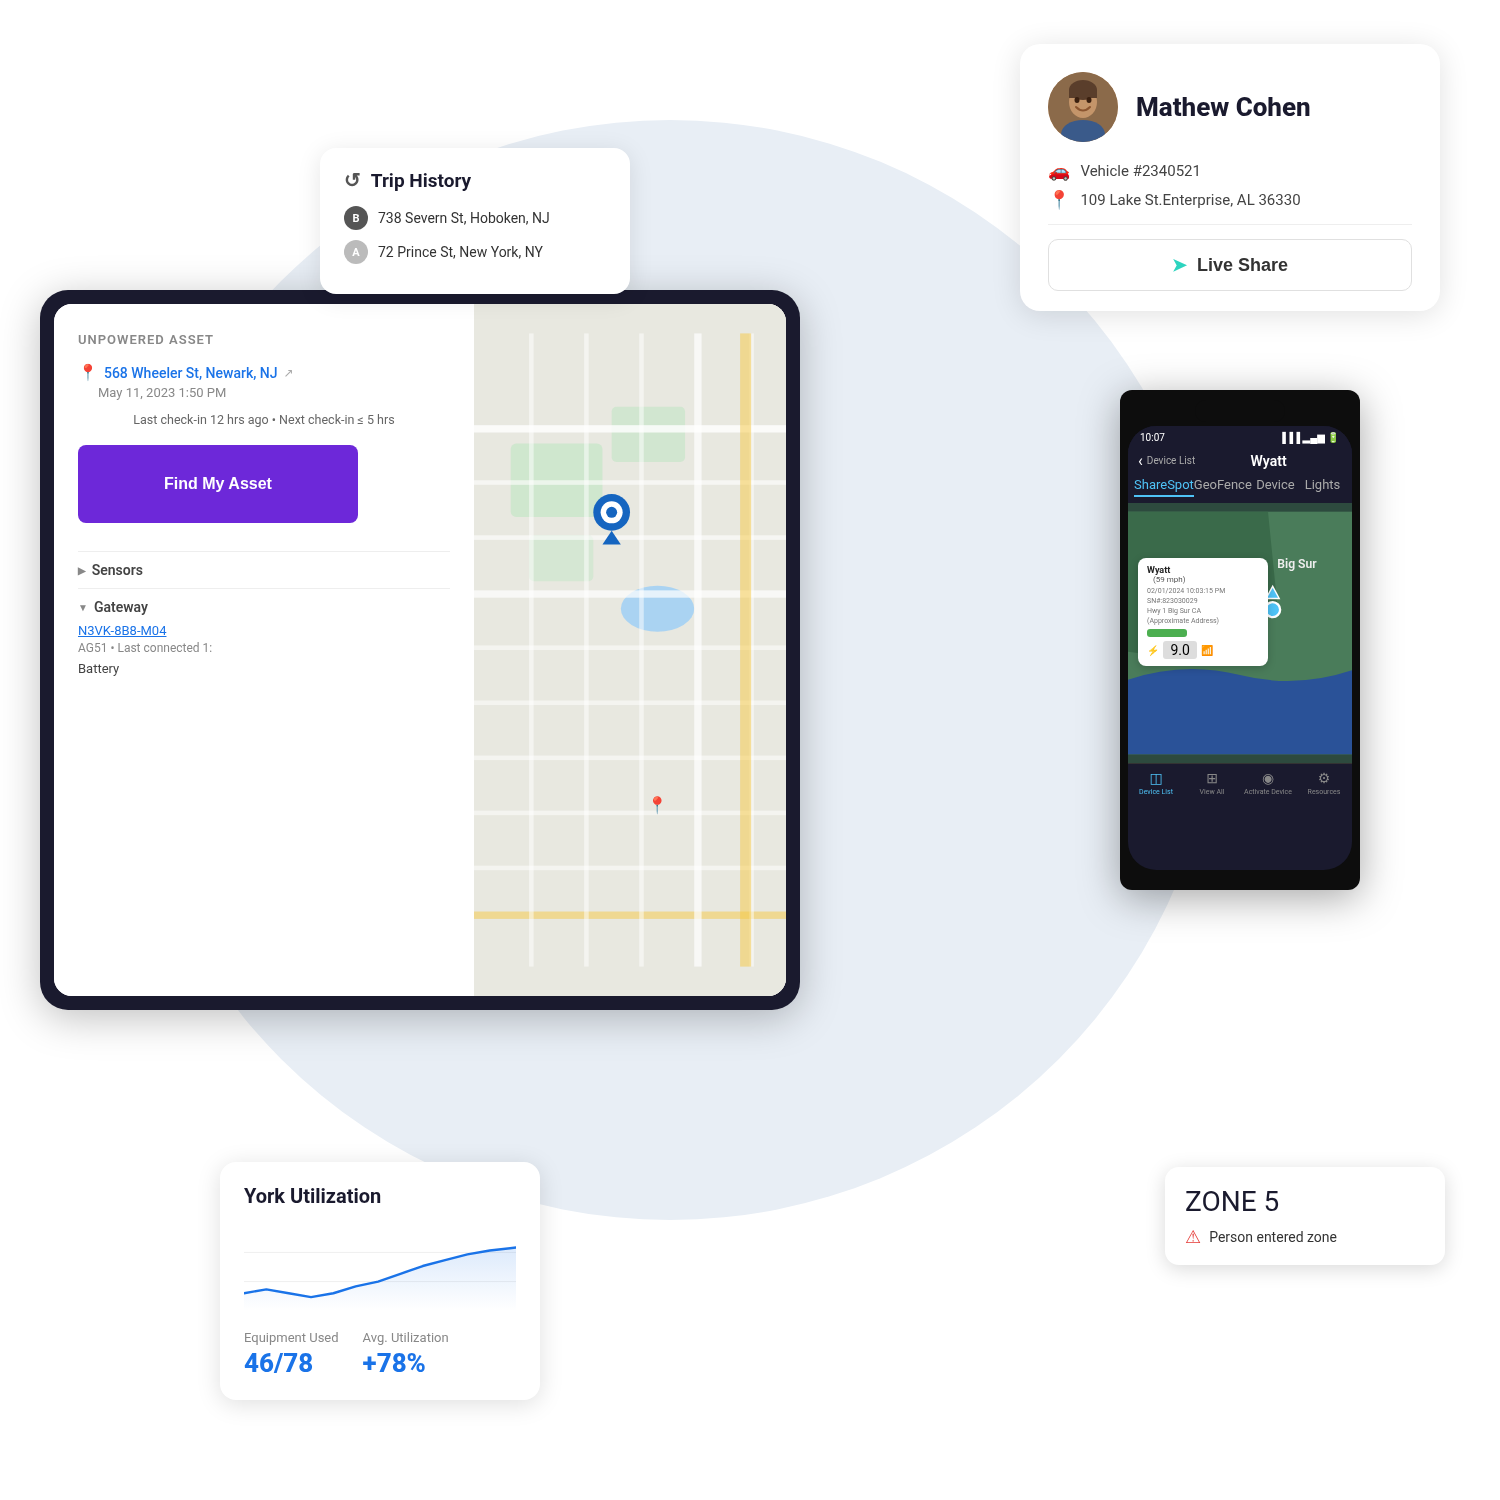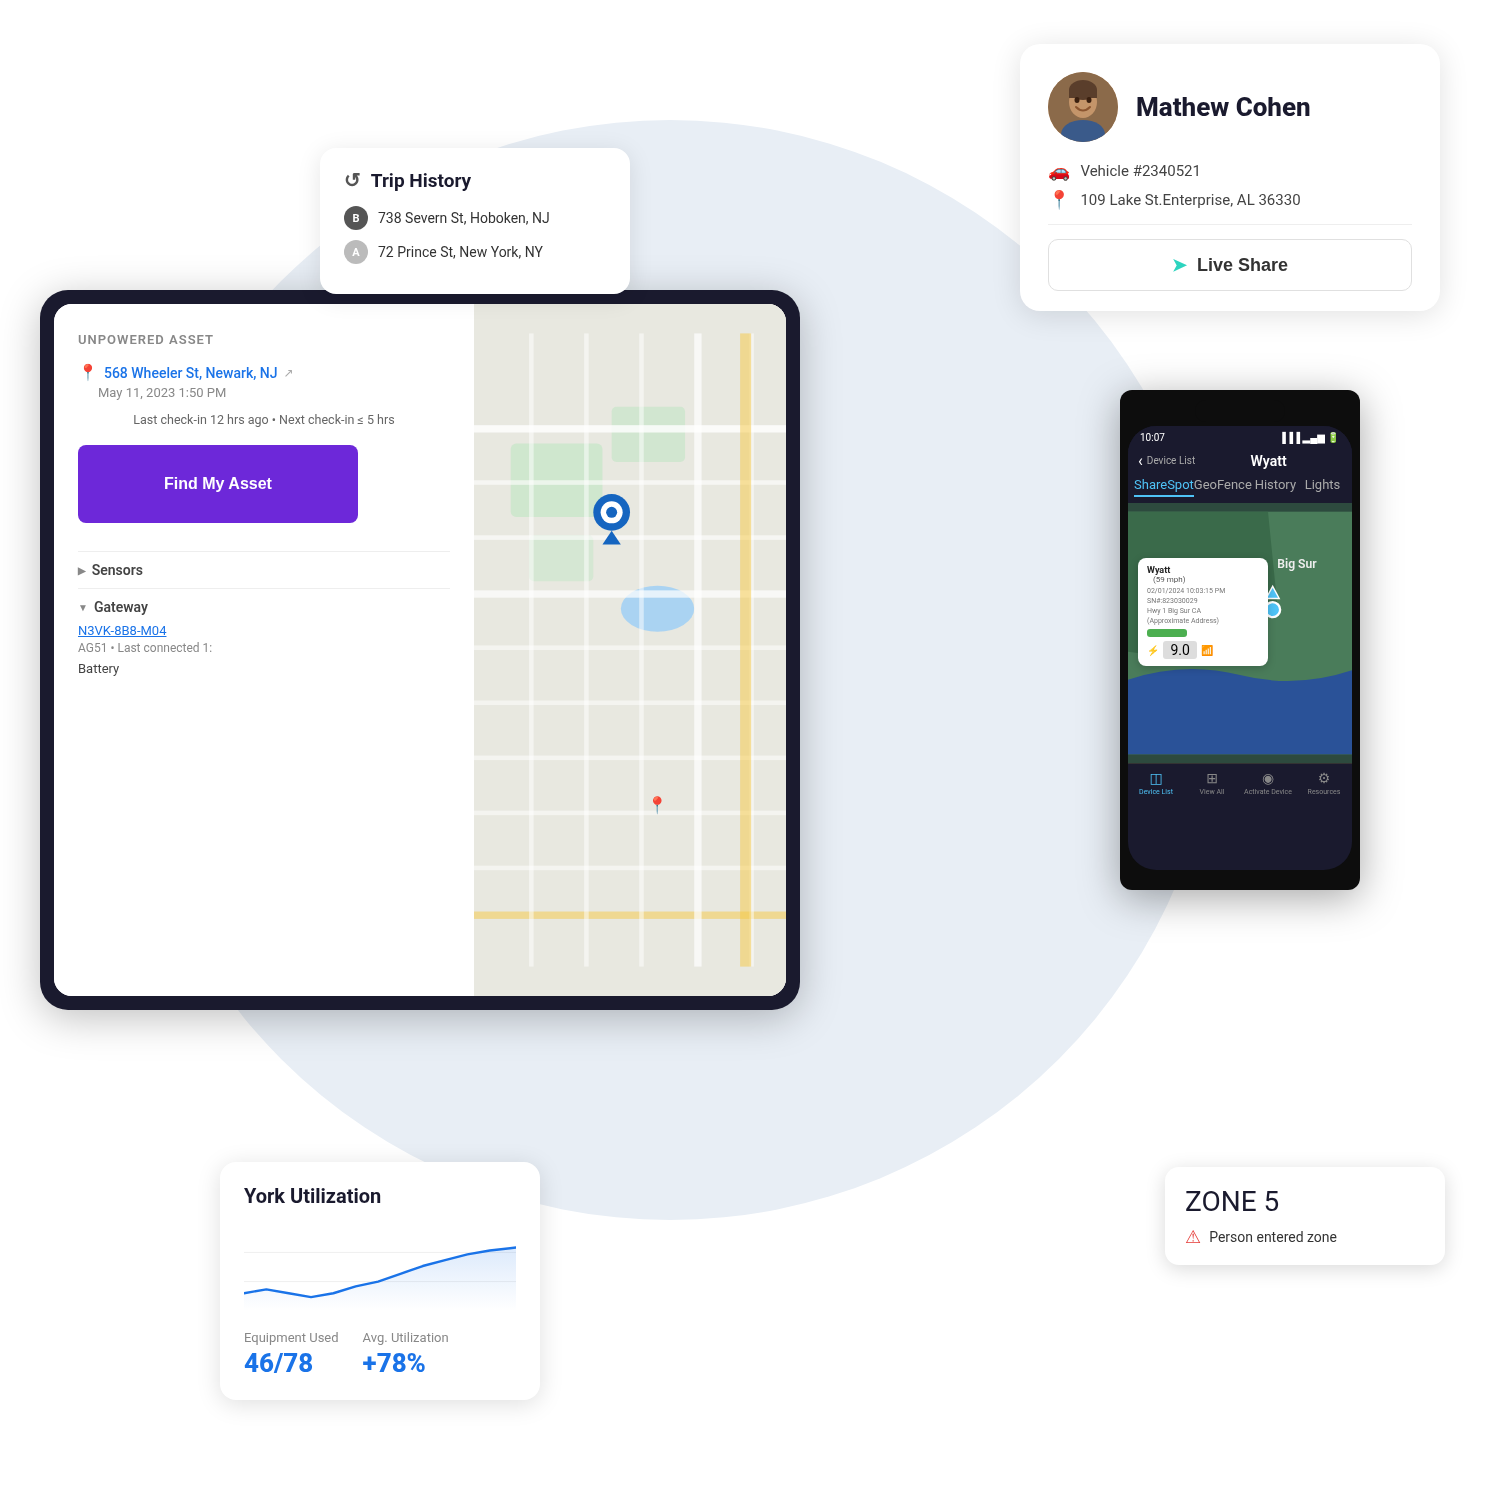--- a/index.html
+++ b/index.html
@@ -673,21 +673,21 @@
 
     <div class="phone-nav">
       <span class="back">‹</span>
       <span class="device-list">Device List</span>
       <span class="title">Wyatt</span>
     </div>
 
     <div class="phone-tabs">
       <div class="phone-tab active">ShareSpot</div>
       <div class="phone-tab">GeoFence</div>
-      <div class="phone-tab">History</div>
+      <div class="phone-tab">Device</div>
       <div class="phone-tab">Lights</div>
     </div>
 
     <div class="phone-map-area">
       <svg width="100%" height="100%" viewBox="0 0 240 260" xmlns="http://www.w3.org/2000/svg">
 
         <rect width="240" height="260" fill="#4a7c5a"></rect>
 
         <path d="M 0 180 Q 60 160 120 175 Q 180 190 240 170 L 240 260 L 0 260 Z" fill="#2a5298"></path>
 

